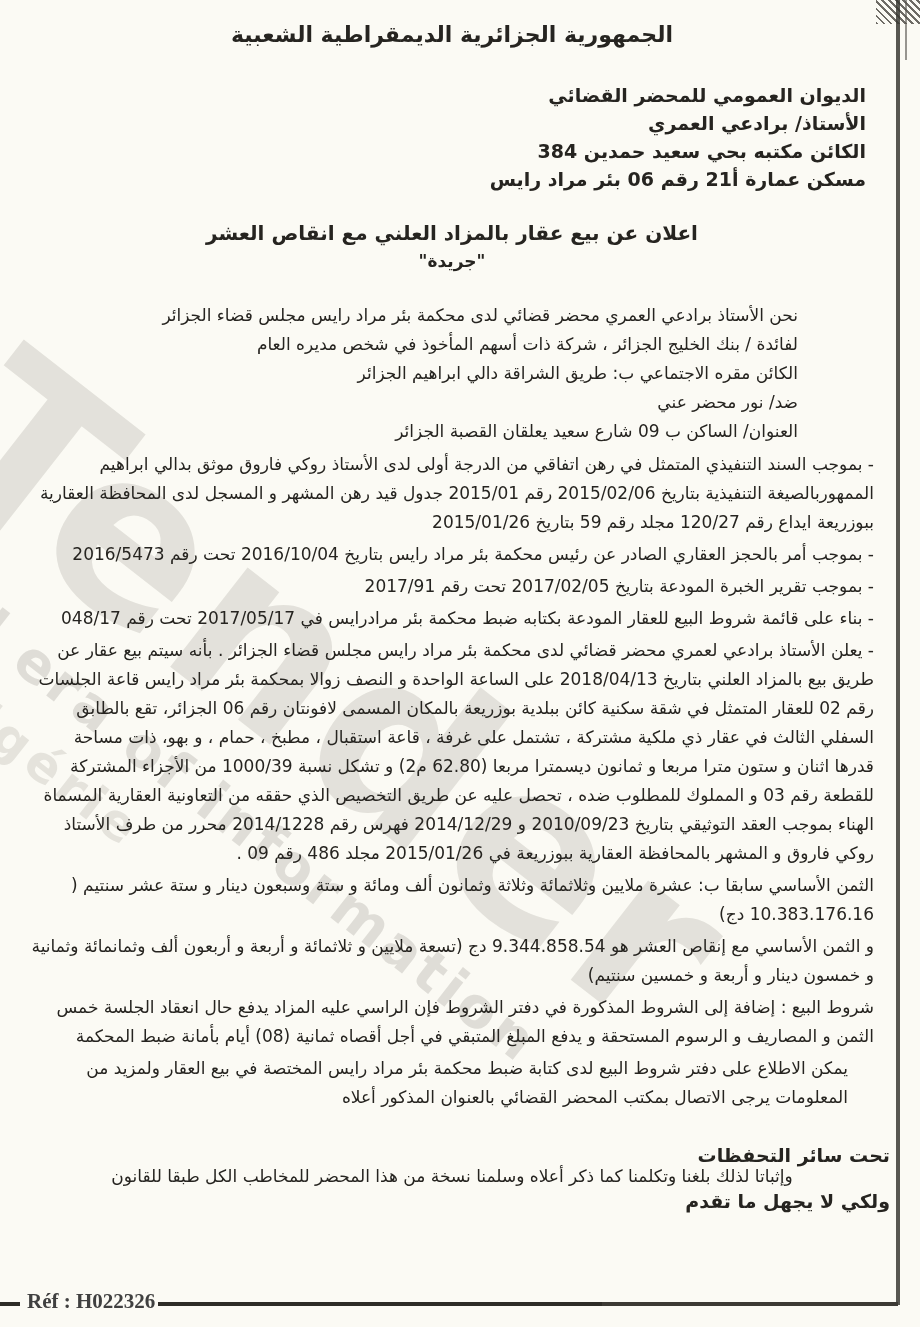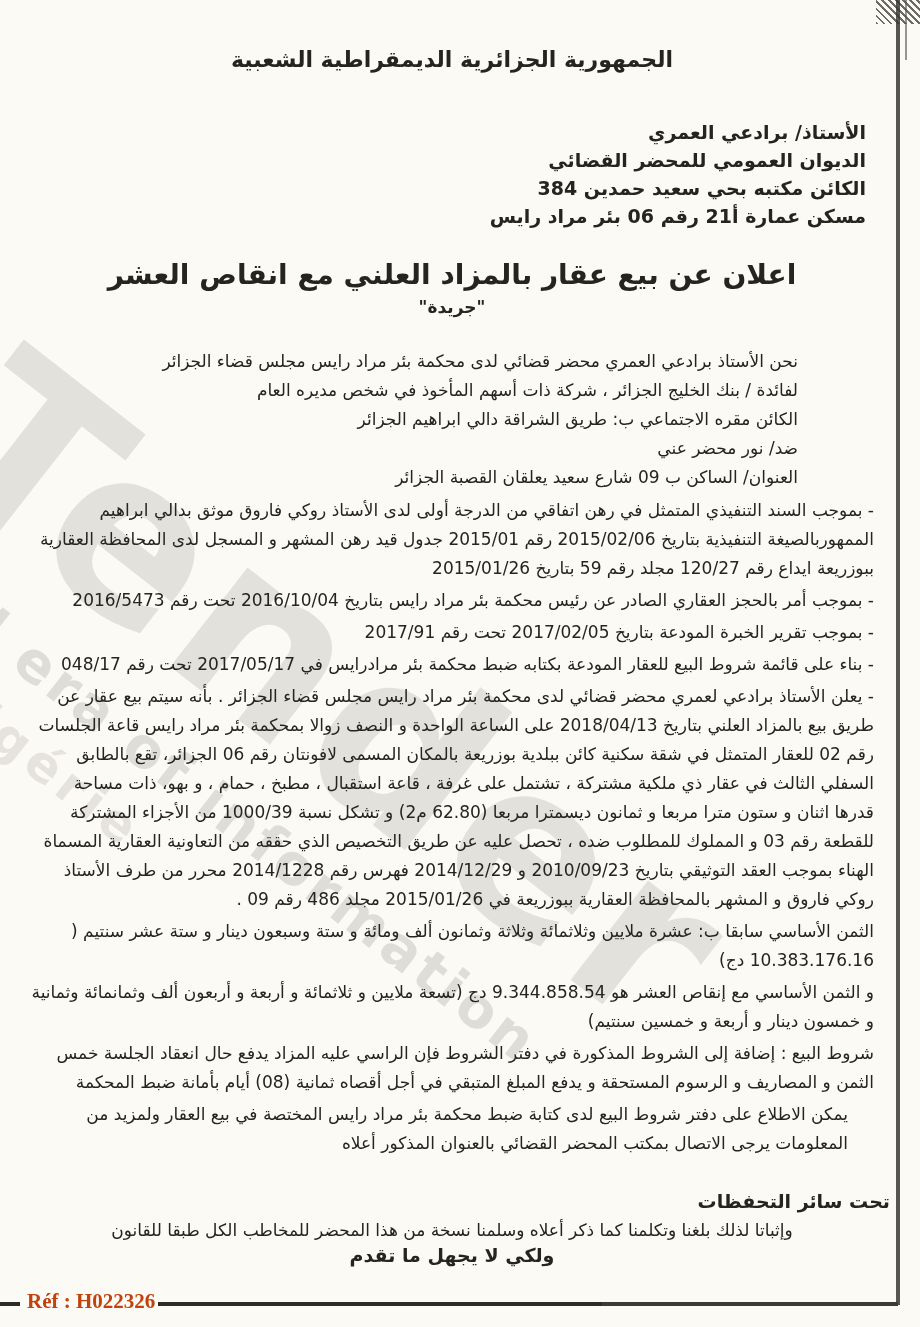--- a/index.html
+++ b/index.html
@@ -32,45 +32,45 @@
     pointer-events:none;z-index:0;white-space:nowrap;
     color:rgba(158,156,148,.26);
   }
   .wm-word{font-size:230px;font-weight:bold;line-height:200px;letter-spacing:8px;}
   .wm-tag{font-size:56px;font-weight:bold;letter-spacing:4px;margin-top:26px;color:rgba(158,156,148,.30);}
   .wm-region{font-size:50px;font-weight:bold;letter-spacing:6px;margin-top:14px;color:rgba(158,156,148,.24);}
   
   .content{position:relative;z-index:2;padding:0 30px 0 14px;}
   .country{
     text-align:center;font-size:22px;font-weight:bold;
-    padding-top:35px;margin:12px;letter-spacing:0;
+    padding-top:22px;margin:0;letter-spacing:0;
   }
   .office{direction:rtl;text-align:right;padding:34px 24px 0 0;
     font-size:19px;font-weight:bold;line-height:28px;}
   .office div{white-space:nowrap;}
   .doc-title{
-    direction:rtl;text-align:center;font-size:28px;font-weight:bold;
+    direction:rtl;text-align:center;font-size:20px;font-weight:bold;
     margin:28px 0 0 0;
   }
   .doc-subtitle{direction:rtl;text-align:center;font-size:17px;font-weight:bold;margin-top:6px;}
   .intro{direction:rtl;text-align:right;padding:30px 92px 0 0;
     font-size:17px;line-height:29px;}
   .paras{direction:rtl;text-align:right;font-size:17px;line-height:29px;margin-top:4px;}
   .paras p{margin:3px 16px;}
   .p-indent{padding-right:26px;}
   .reservations{direction:rtl;font-size:19px;font-weight:bold;margin-top:32px;}
-  .attestation{direction:rtl;text-align:center;font-size:17px;margin-top:8px;}
-  .closing-bold{direction:rtl;text-align:center;font-size:19px;font-weight:bold;margin-top:4px;}
+  .attestation{direction:rtl;text-align:center;font-size:17px;margin-top:0;}
+  .closing-bold{direction:rtl;text-align:right;font-size:19px;font-weight:bold;margin-top:4px;}
   
   .footer{position:absolute;left:0;top:1288px;width:920px;height:34px;z-index:2;}
   .footer-dash{position:absolute;left:0;top:14px;width:20px;height:4px;background:#2e2c27;}
   .ref{
     position:absolute;left:27px;top:1px;
     font-family:"Liberation Serif","DejaVu Serif",serif;
-    font-weight:bold;font-size:21px;color:#c2410c;white-space:nowrap;
+    font-weight:bold;font-size:21px;color:#404040;white-space:nowrap;
   }
   .footer-line{
     position:absolute;left:158px;top:14px;width:740px;height:4px;
     background:linear-gradient(90deg,#2e2c27 0 60%,#3c3a34 60% 100%);
   }
 </style>
 </head>
 <body>
 
 <div class="page">
@@ -83,22 +83,22 @@
 
   <div class="hatch-corner"></div>
   <div class="right-border"></div>
   <div class="right-border-inner"></div>
 
   <div class="content">
 
     <h1 class="country">الجمهورية الجزائرية الديمقراطية الشعبية</h1>
 
     <div class="office">
+      <div>الديوان العمومي للمحضر القضائي</div>
       <div>الأستاذ/ برادعي العمري</div>
-      <div>الديوان العمومي للمحضر القضائي</div>
       <div>الكائن مكتبه بحي سعيد حمدين 384</div>
       <div>مسكن عمارة أ21 رقم 06 بئر مراد رايس</div>
     </div>
 
     <h2 class="doc-title">اعلان عن بيع عقار بالمزاد العلني مع انقاص العشر</h2>
     <div class="doc-subtitle">"جريدة"</div>
 
     <div class="intro">
       <div>نحن الأستاذ برادعي العمري محضر قضائي لدى محكمة بئر مراد رايس مجلس قضاء الجزائر</div>
       <div>لفائدة / بنك الخليج الجزائر ، شركة ذات أسهم المأخوذ في شخص مديره العام</div>

